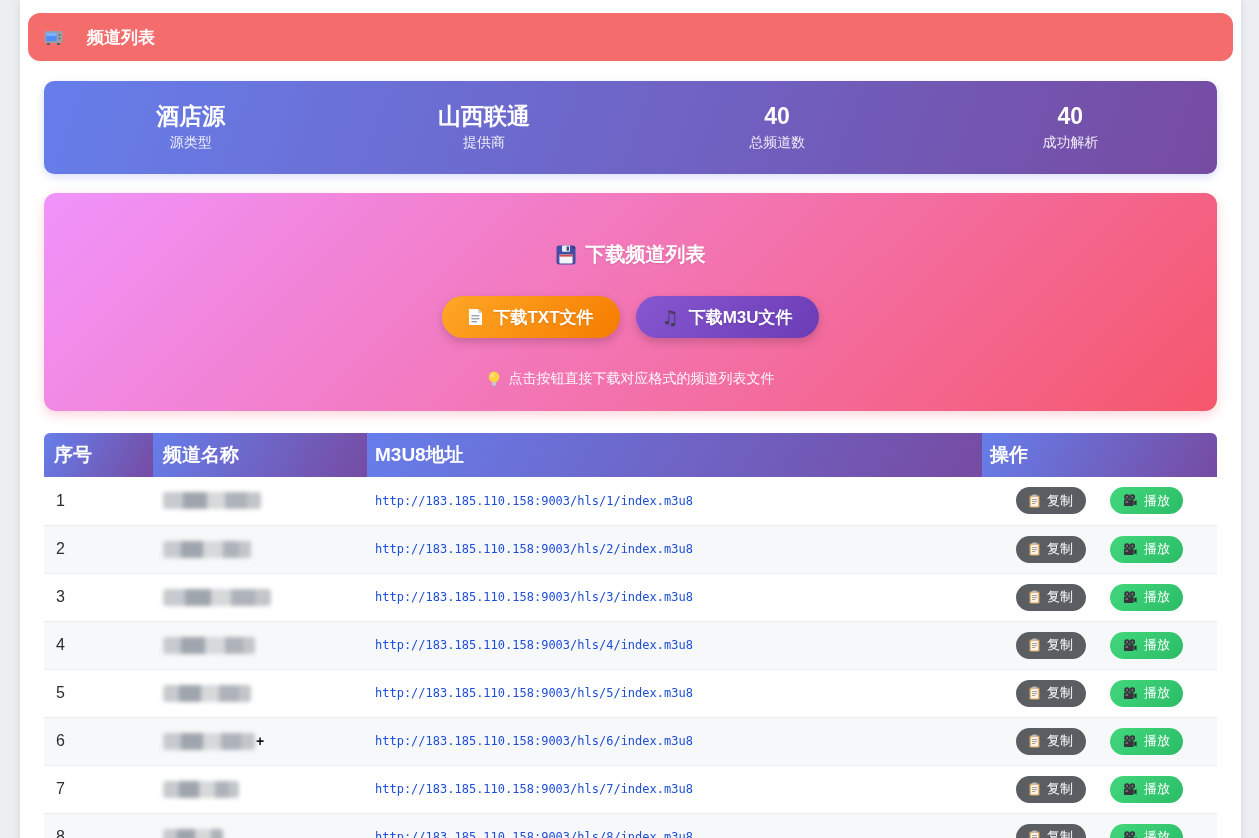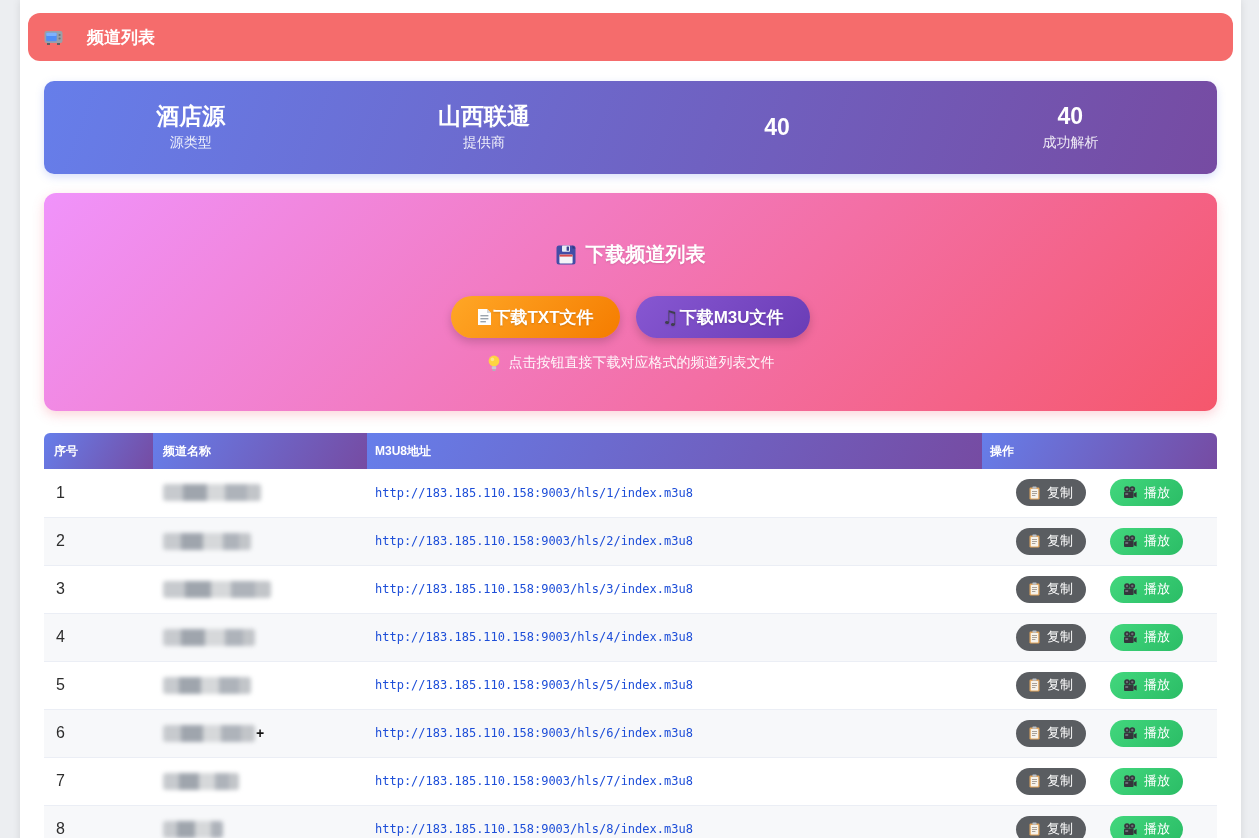--- a/index.html
+++ b/index.html
@@ -50,40 +50,40 @@
   }
   .dl-title {
     font-size:20px; font-weight:bold;
     display:flex; justify-content:center; align-items:center; gap:10px;
     text-shadow:0 1px 2px rgba(0,0,0,.12);
   }
   .dl-buttons { margin-top:28px; display:flex; justify-content:center; gap:16px; }
   .dl-btn {
     height:42px; border:none; border-radius:21px;
     color:#fff; font-weight:bold; font-size:17px;
-    display:inline-flex; align-items:center; gap:1px;
+    display:inline-flex; align-items:center; gap:10px;
     padding:0 26px; cursor:pointer;
     font-family:inherit;
     box-shadow:0 4px 10px rgba(0,0,0,.18);
     text-shadow:0 1px 2px rgba(0,0,0,.15);
   }
   .dl-btn.txt { background:linear-gradient(135deg, var(--tb0), var(--tb1)); }
   .dl-btn.m3u { background:linear-gradient(135deg, var(--mb0), var(--mb1)); }
   .dl-tip {
-    margin-top:16px; font-size:14px;
+    margin-top:32px; font-size:14px;
     display:flex; justify-content:center; align-items:center; gap:8px;
     opacity:.95;
   }
 
   
   table { width:100%; border-collapse:collapse; table-layout:fixed; }
   thead th {
-    height:36px;
+    height:44px;
     background:linear-gradient(120deg, var(--sg0), var(--sg1));
-    color:#fff; font-size:12px; font-weight:bold;
+    color:#fff; font-size:19px; font-weight:bold;
     text-align:left; padding-left:10px;
   }
   thead th:nth-child(1) { width:109px; border-top-left-radius:6px; }
   thead th:nth-child(2) { width:214px;margin-left:8px; }
   thead th:nth-child(3) { width:615px; padding-left:8px; }
   thead th:nth-child(4) { border-top-right-radius:6px; padding-left:8px; }
   tbody tr { height:48px; }
   tbody tr:nth-child(even) { background:#f7f8fa; }
   tbody td { border-bottom:1px solid #ebeef5; vertical-align:middle; }
   td.idx { font-size:16px; color:#2d2d2d; padding-left:12px; }
@@ -139,20 +139,21 @@
       <div class="stat">
         <div class="stat-value">酒店源</div>
         <div class="stat-label">源类型</div>
       </div>
       <div class="stat">
         <div class="stat-value">山西联通</div>
         <div class="stat-label">提供商</div>
       </div>
       <div class="stat">
         <div class="stat-value">40</div>
+        <div class="stat-label">总频道数</div>
       </div>
       <div class="stat">
         <div class="stat-value">40</div>
         <div class="stat-label">成功解析</div>
       </div>
     </div>
 
     <div class="download-card">
       <div class="dl-title">
         <span class="icon">

